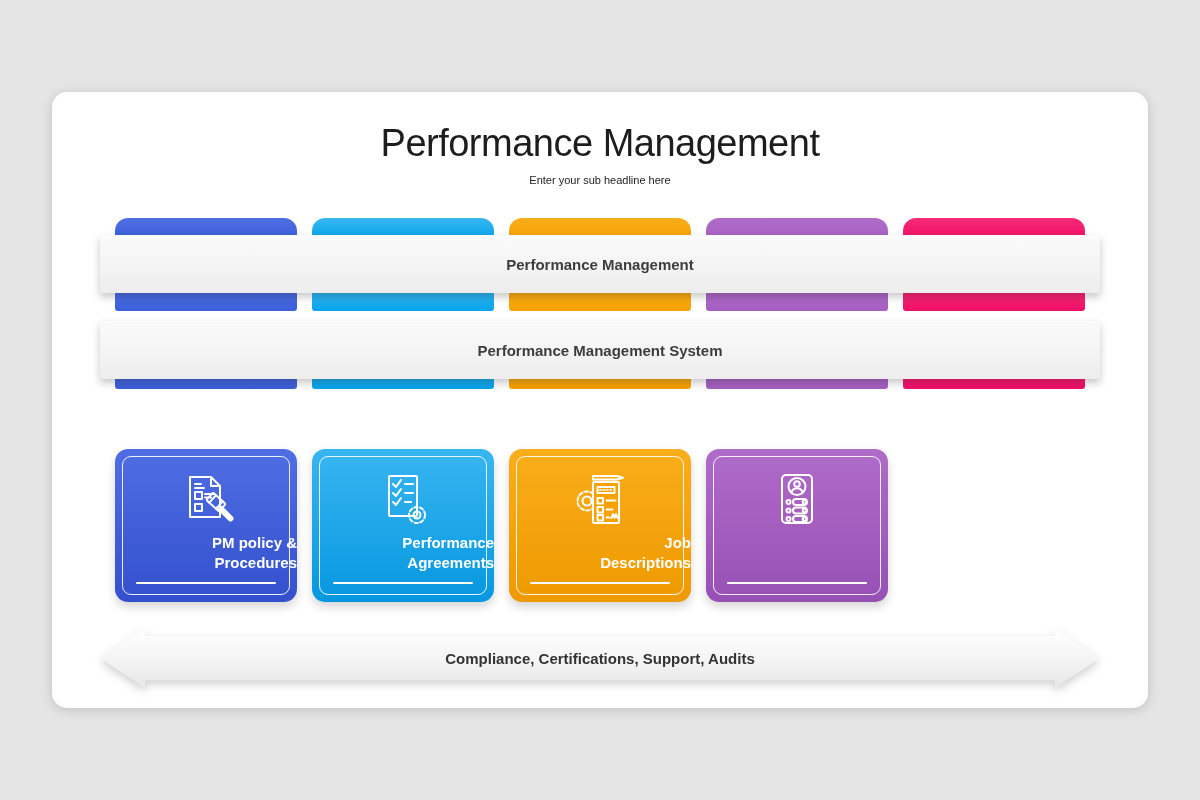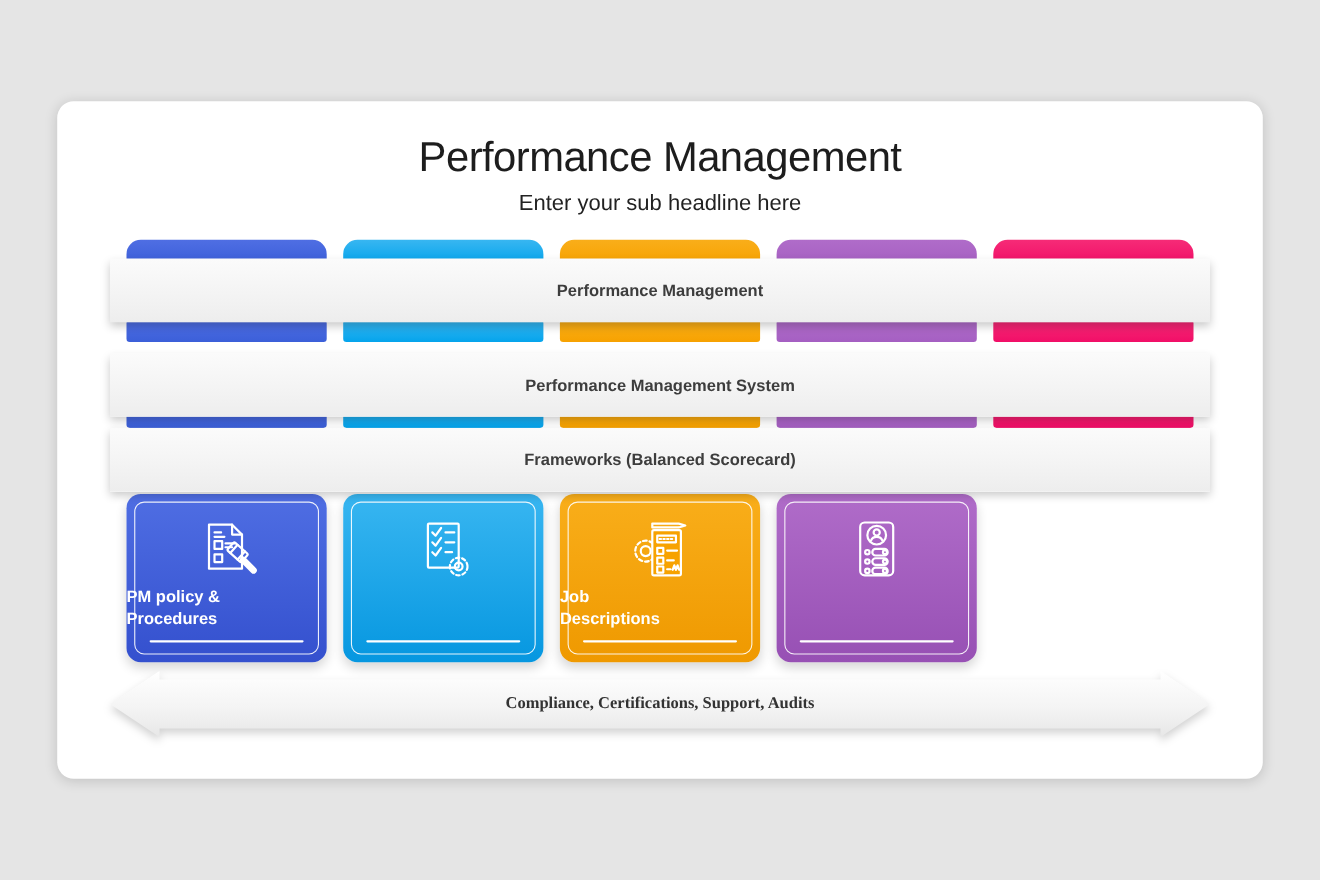--- a/index.html
+++ b/index.html
@@ -11,21 +11,21 @@
   .slide{
     position:absolute;left:52px;top:92px;width:1096px;height:616px;
     background:#ffffff;box-shadow:0 2px 12px rgba(0,0,0,0.16);border-radius:15px;
   }
   .title{
     position:absolute;top:30px;left:0;width:100%;text-align:center;
     font-size:38px;font-weight:400;color:#1d1d1d;letter-spacing:-0.5px;
   }
   .subtitle{
     position:absolute;top:82px;left:0;width:100%;text-align:center;
-    font-size:20px;color:#222222;
+    font-size:11px;color:#222222;
   }
   
   .column{position:absolute;top:0;width:182px;height:616px;z-index:1;}
   .col-0{left:63px}.col-1{left:260px}.col-2{left:457px}.col-3{left:654px}.col-4{left:851px}
   .tab{
     position:absolute;left:0;right:0;top:126px;height:22px;
     border-radius:13px 13px 0 0;
     background:linear-gradient(180deg,var(--c-top),var(--c-base));
   }
   .seg{
@@ -41,42 +41,41 @@
   }
   .card-border{
     position:absolute;inset:7px;border:1.5px solid rgba(255,255,255,0.9);
     border-radius:9px;pointer-events:none;
   }
   .card-icon{
     position:absolute;top:22px;left:50%;transform:translateX(-50%);
   }
   .card-icon svg{stroke:#ffffff;fill:none;stroke-width:2;stroke-linecap:round;stroke-linejoin:round;}
   .card-label{
-    position:absolute;top:84px;left:0;width:100%;text-align:left;
+    position:absolute;top:84px;left:0;width:100%;text-align:right;
     color:#ffffff;font-weight:bold;font-size:15px;line-height:20px;
   }
   .card-label span{display:inline-block;max-width:112px;}
   .card-underline{
     position:absolute;bottom:18px;left:21px;right:21px;height:2px;
     background:#ffffff;border-radius:1px;
   }
   
   .band{
     position:absolute;left:48px;width:1000px;height:58px;z-index:3;
     background:linear-gradient(180deg,#fbfbfb 0%,#f3f3f3 60%,#ededed 100%);
     box-shadow:0 4px 8px rgba(0,0,0,0.22);
     display:flex;align-items:center;justify-content:center;
     font-weight:bold;font-size:15px;color:#3d3d3d;
   }
   .band-1{top:143px}.band-2{top:229px}.band-3{top:297px}
   
   .footer-arrow{
-    position:absolute;left:48px;top:518px;width:1000px;height:60px;z-index:2;
+    position:absolute;left:48px;top:536px;width:1000px;height:60px;z-index:2;
     filter:drop-shadow(0 4px 4px rgba(0,0,0,0.18));
-    font-family:Liberation Serif, serif;
   }
   .footer-arrow-shape{
     width:100%;height:100%;
     background:linear-gradient(180deg,#ffffff 0%,#f4f4f4 55%,#e7e7e7 100%);
     clip-path:polygon(0 50%, 4.5% 0, 4.5% 13%, 95.5% 13%, 95.5% 0, 100% 50%, 95.5% 100%, 95.5% 87%, 4.5% 87%, 4.5% 100%);
     display:flex;align-items:center;justify-content:center;
     font-weight:bold;font-size:15px;color:#333333;
   }
 </style>
 </head>
@@ -121,20 +120,21 @@
       <div class="card-icon">
         <svg width="64" height="56" viewBox="0 0 64 56">
           <rect x="18" y="5" width="28" height="40" rx="1"></rect>
           <path d="M22 13 l3 3 l5 -7 M34 13 h8"></path>
           <path d="M22 22 l3 3 l5 -7 M34 22 h8"></path>
           <path d="M22 31 l3 3 l5 -7 M34 31 h6"></path>
           <circle cx="46" cy="44" r="8" stroke-dasharray="3.2 2.6"></circle>
           <circle cx="46" cy="44" r="3.5"></circle>
         </svg>
       </div>
+      <div class="card-label"><span>Performance Agreements</span></div>
       <div class="card-underline"></div>
       <div class="card-border"></div>
     </div>
   </div>
 
   <div class="column col-2" style="--c-base: #f7a200; --c-top: #f9ae1a; --c-bottom: #ef9900;">
     <div class="tab"></div>
     <div class="seg seg1"></div>
     <div class="seg seg2"></div>
     <div class="card">
@@ -192,23 +192,20 @@
     <div class="seg seg1"></div>
     <div class="seg seg2"></div>
   </div>
 
   <div class="band band-1">
     <span>Performance Management</span>
   </div>
   <div class="band band-2">
     <span>Performance Management System</span>
   </div>
-  <div class="band band-3">
-    <span>Frameworks (Balanced Scorecard)</span>
-  </div>
 
   <div class="footer-arrow">
     <div class="footer-arrow-shape">
       <span>Compliance, Certifications, Support, Audits</span>
     </div>
   </div>
 
 </div>
 
 </body></html>

